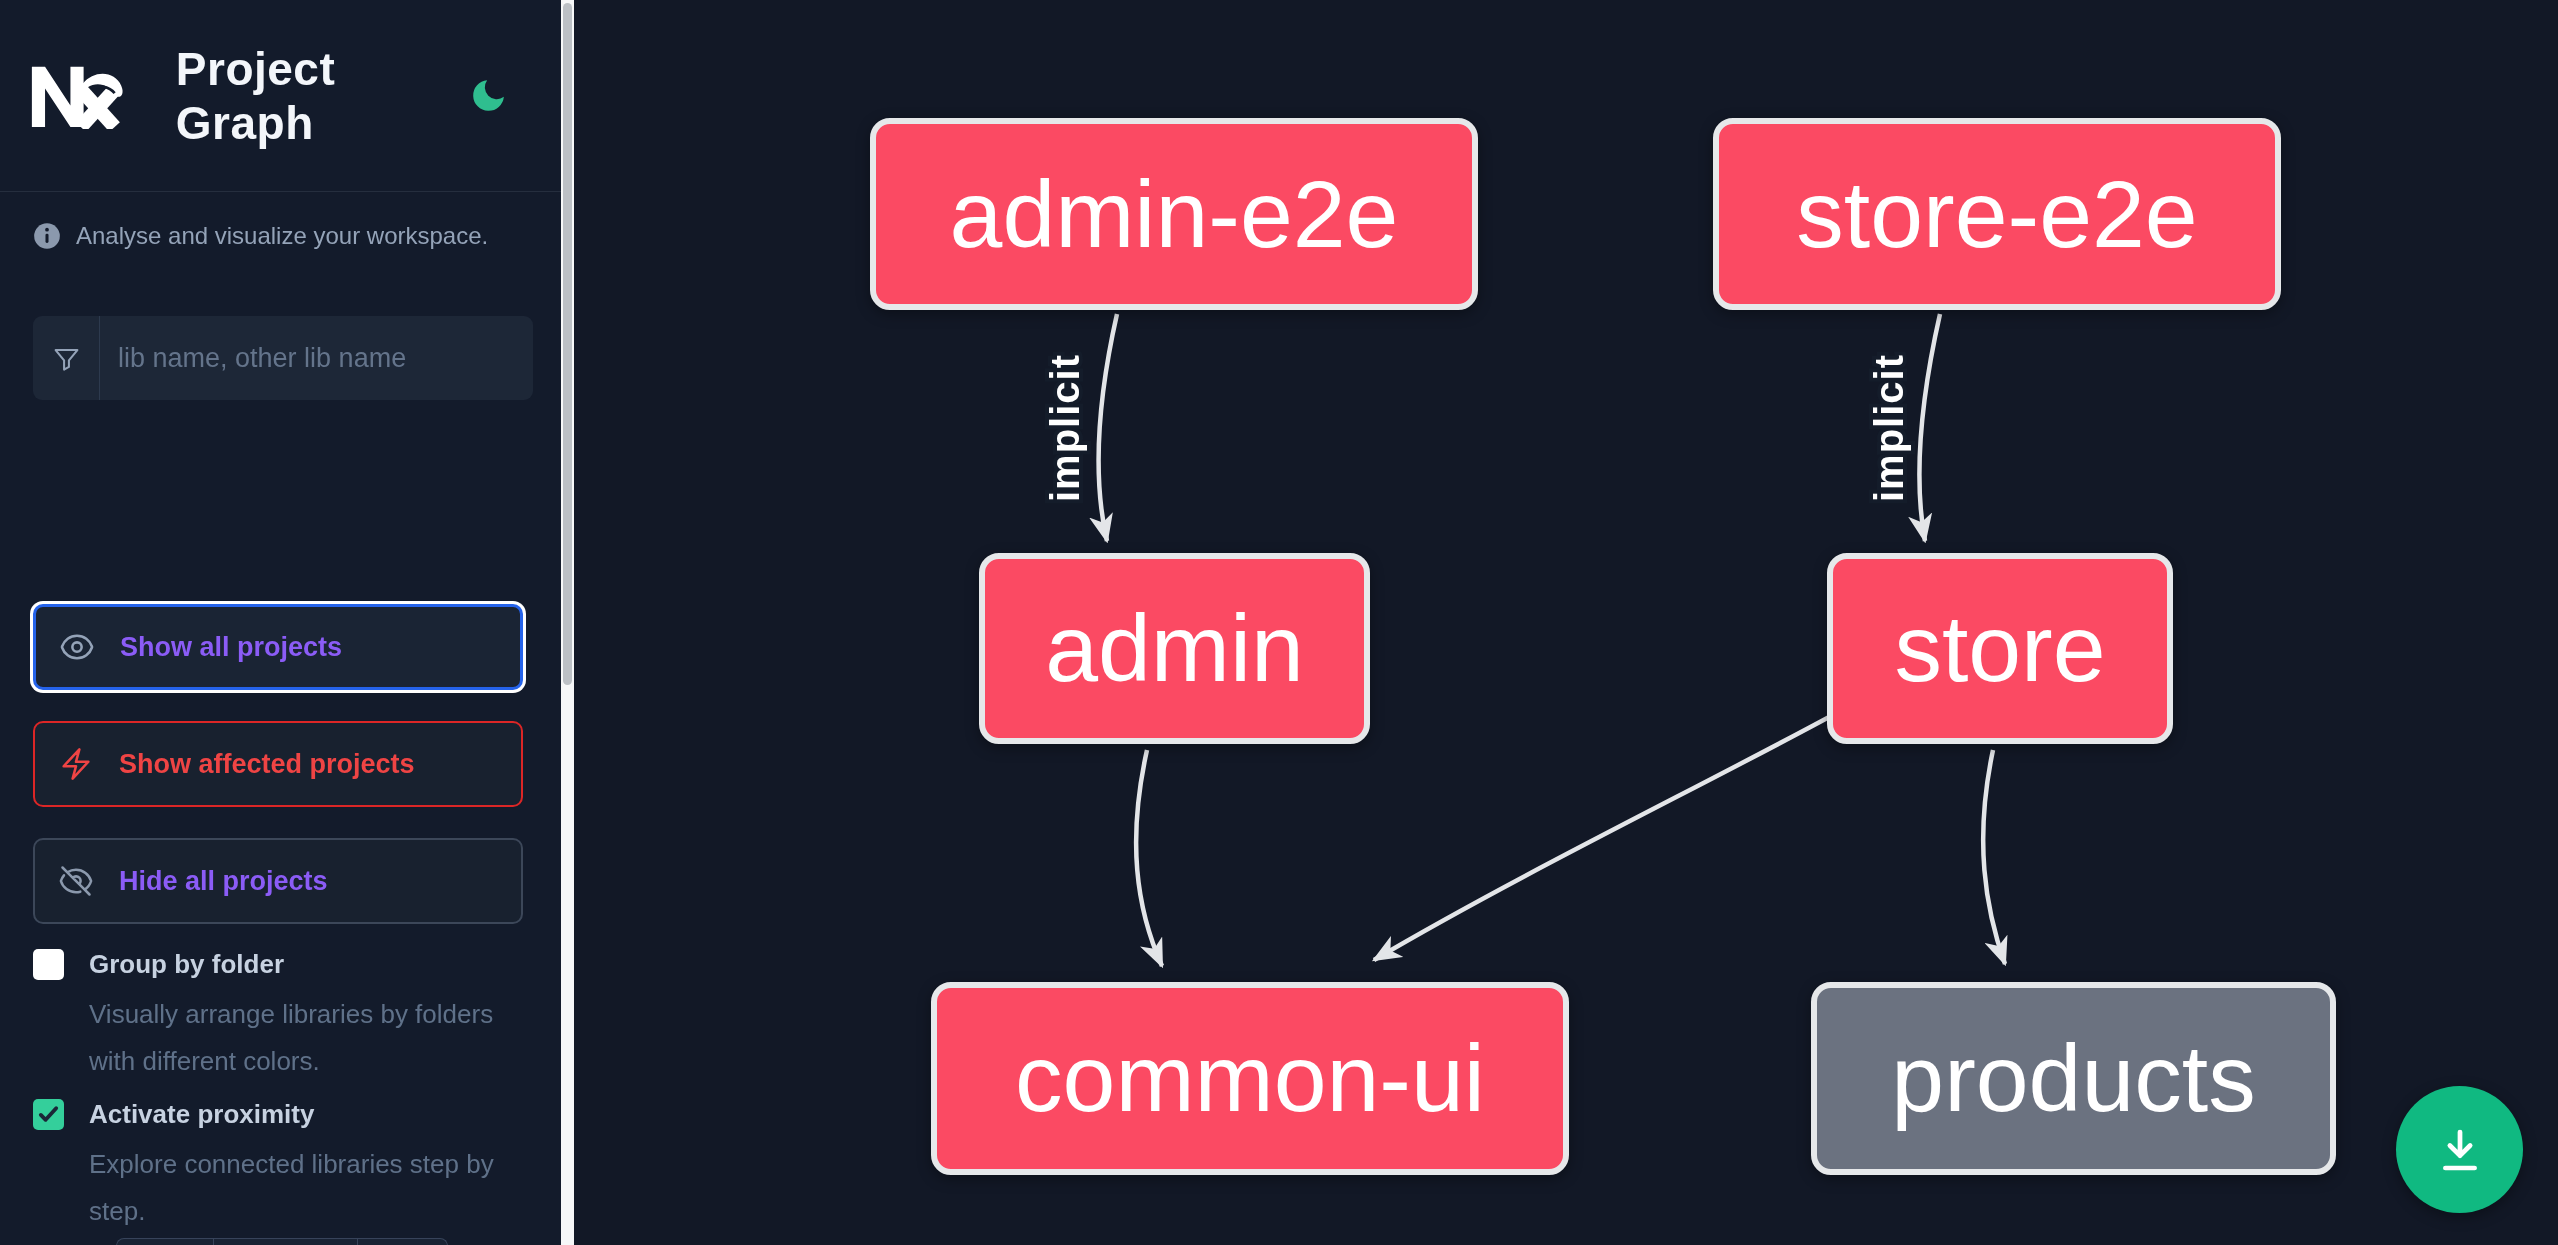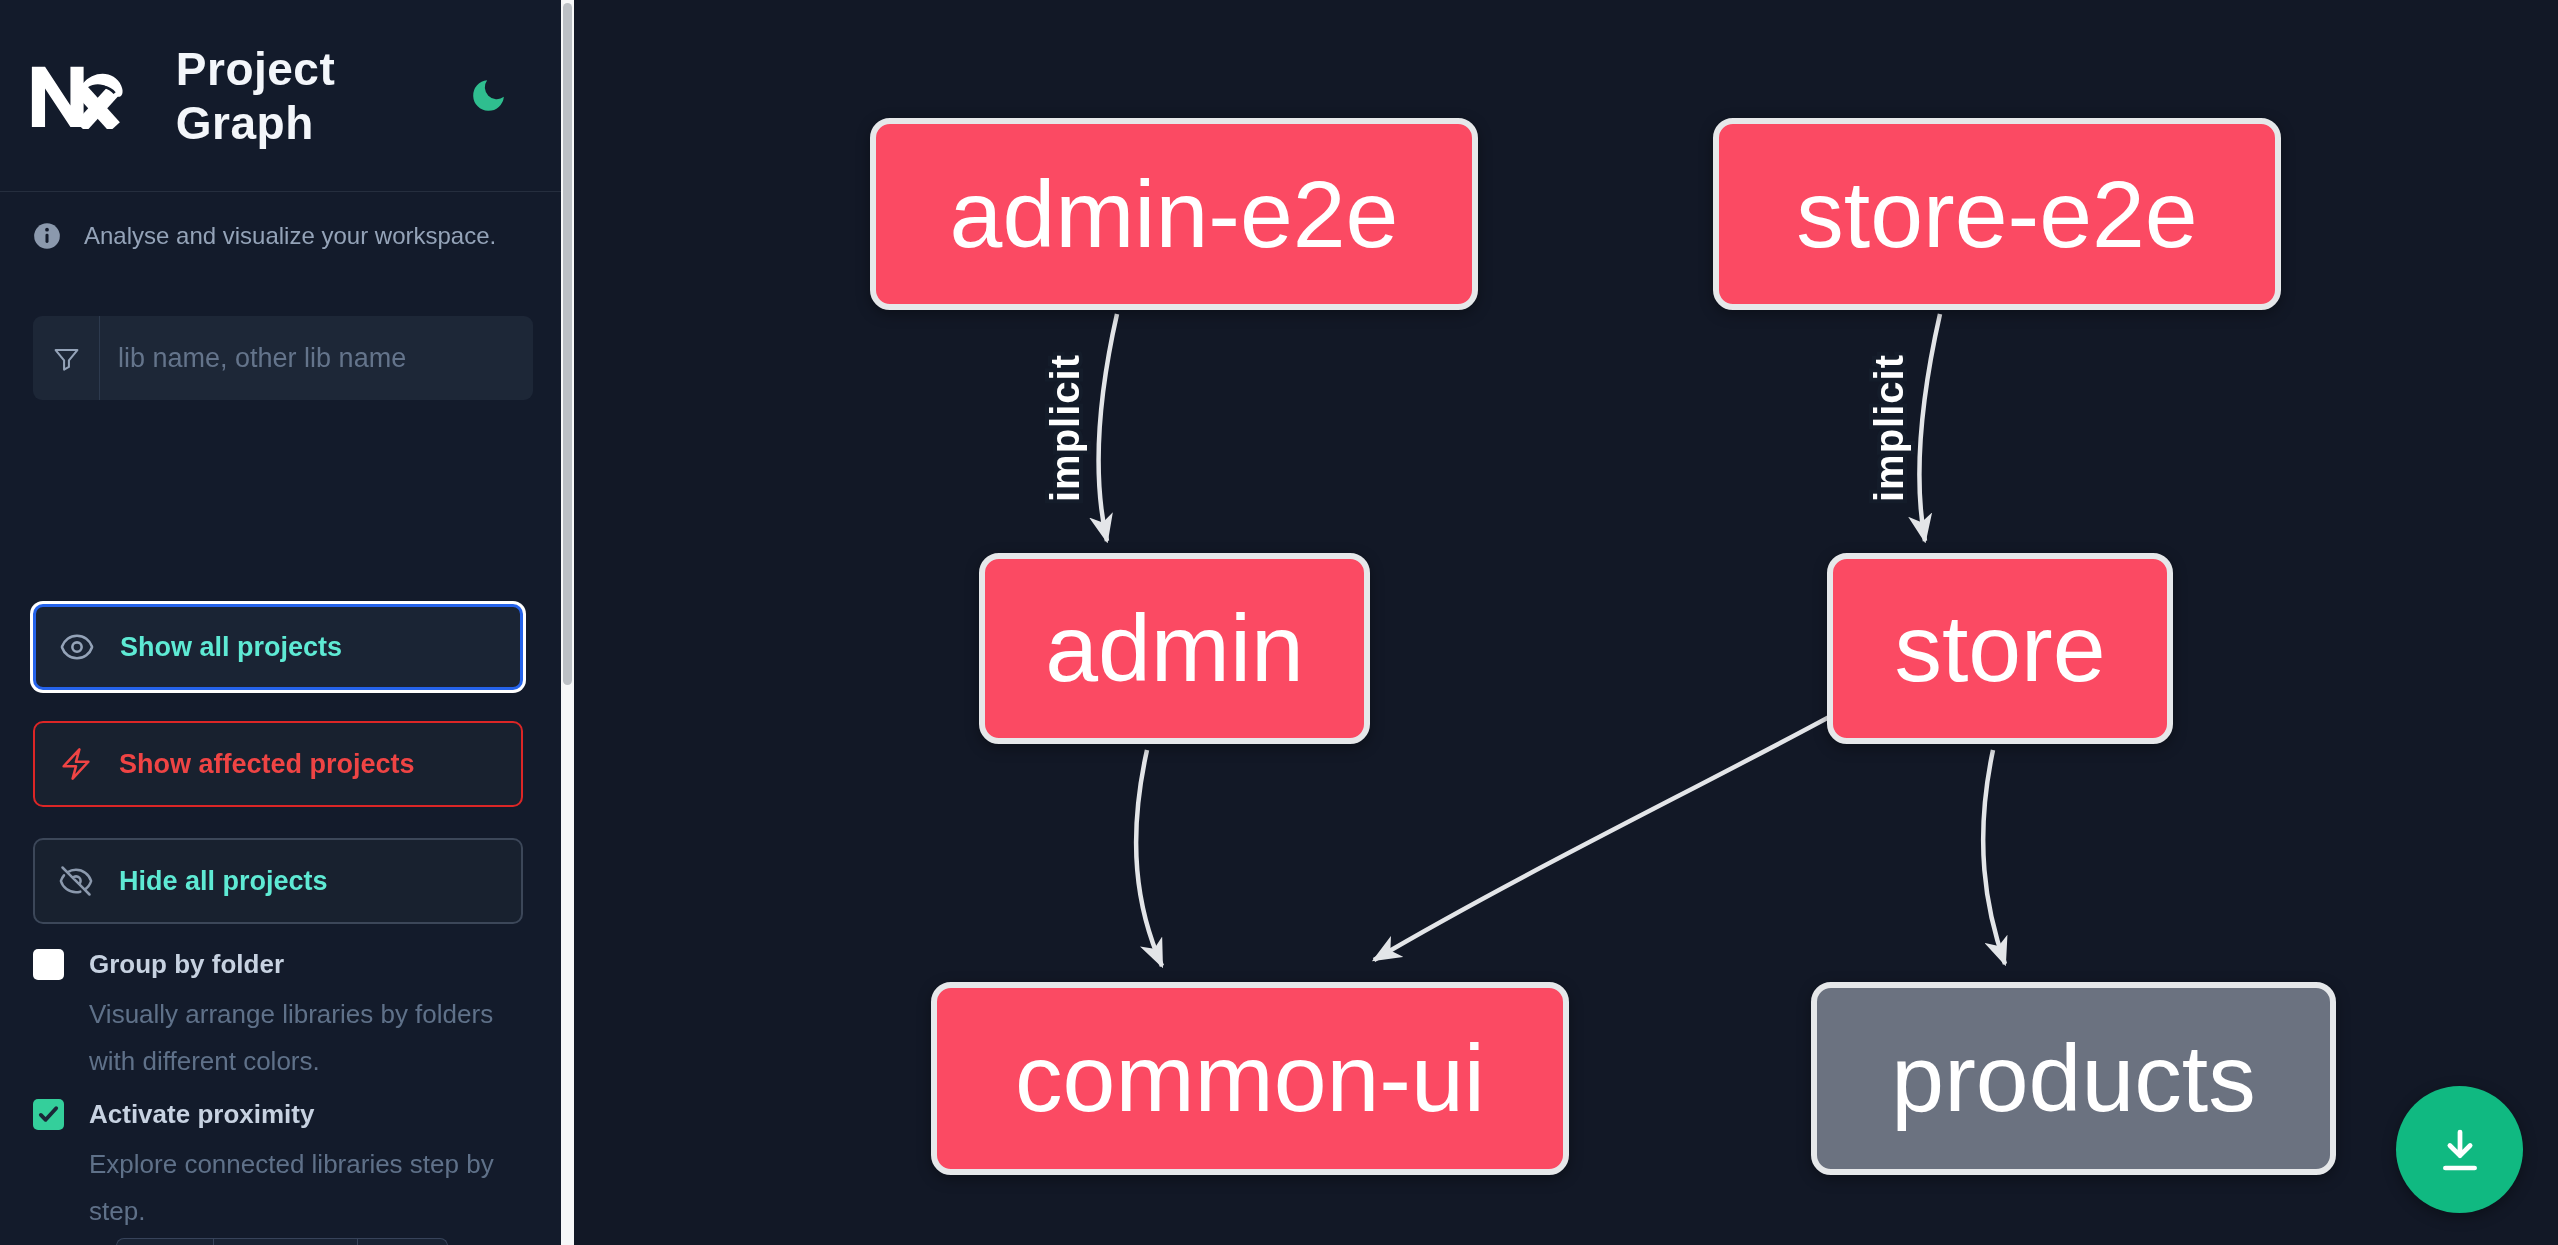--- a/index.html
+++ b/index.html
@@ -8,40 +8,40 @@
     background:#121a26;font-family:"Liberation Sans",sans-serif;
     -webkit-font-smoothing:antialiased;
   }
   
   .sidebar{position:absolute;left:0;top:0;width:561px;height:1245px;background:#131b2b;}
   .sb-header{position:absolute;left:0;top:0;width:561px;height:192px;
     display:flex;align-items:center;box-sizing:border-box;padding:0 0 0 30px;
     border-bottom:1px solid rgba(148,163,184,.14);}
   .app-title{margin-left:48px;font-size:46px;font-weight:700;color:#f3f6fa;letter-spacing:.5px;}
   .theme-toggle{margin-left:auto;margin-right:52px;background:none;border:none;cursor:pointer;padding:0;line-height:0;}
-  .tagline{position:absolute;left:33px;top:222px;display:flex;align-items:center;gap:23px;
+  .tagline{position:absolute;left:33px;top:222px;display:flex;align-items:center;gap:15px;
     color:#94a3b8;font-size:24px;}
   .search{position:absolute;left:33px;top:316px;width:500px;height:84px;background:#1d2737;
     border-radius:9px;display:flex;align-items:center;box-sizing:border-box;}
   .search .funnel-cell{width:66px;height:100%;display:flex;align-items:center;justify-content:center;
     border-right:1px solid #2d3a4e;flex:none;}
   .search input{flex:1;background:transparent;border:none;outline:none;color:#aebacb;
     font-size:27px;font-family:"Liberation Sans",sans-serif;padding:0 18px;}
   .search input::placeholder{color:#64748b;opacity:1;}
   .cb-row{position:absolute;left:33px;width:485px;display:grid;grid-template-columns:31px 1fr;column-gap:25px;}
   .cb-box{width:31px;height:31px;border-radius:5px;margin-top:3px;position:relative;flex:none;cursor:pointer;}
   .cb-gray{background:#9aa5b3;}
   .cb-white{background:#ffffff;}
   .cb-green{background:#34cf9b;}
   .cb-box svg{position:absolute;left:3px;top:4px;}
   .cb-label{font-size:26px;font-weight:700;color:#c7d2e1;line-height:36px;}
   .cb-desc{font-size:26px;color:#5f7189;line-height:47px;margin-top:9px;max-width:447px;}
   .action-btn{position:absolute;left:33px;width:490px;height:86px;border-radius:10px;
     background:#18212f;display:flex;align-items:center;gap:25px;box-sizing:border-box;
-    padding:0 0 0 23px;font-size:27px;font-weight:700;color:#5eead4;cursor:pointer;
+    padding:0 0 0 23px;font-size:27px;font-weight:700;color:#8b5cf6;cursor:pointer;
     border:2px solid #3c4759;font-family:"Liberation Sans",sans-serif;}
   .action-btn.focused{border:3px solid #2563eb;box-shadow:0 0 0 3px #ffffff;background:#1a2434;}
   .action-btn.affected{border:2px solid #dc2626;color:#ef4444;}
   .seg-sliver{position:absolute;left:116px;top:1238px;width:330px;height:7px;
     background:#192334;border:1px solid #37435a;border-bottom:none;border-radius:10px 10px 0 0;display:flex;}
   .seg-sliver span{border-right:1px solid #37435a;}
   
   .sb-track{position:absolute;left:561px;top:0;width:13px;height:1245px;background:#f6f7f8;}
   .sb-thumb{position:absolute;left:2px;top:3px;width:9px;height:682px;background:#bcc0c5;border-radius:5px;cursor:pointer;}
   

